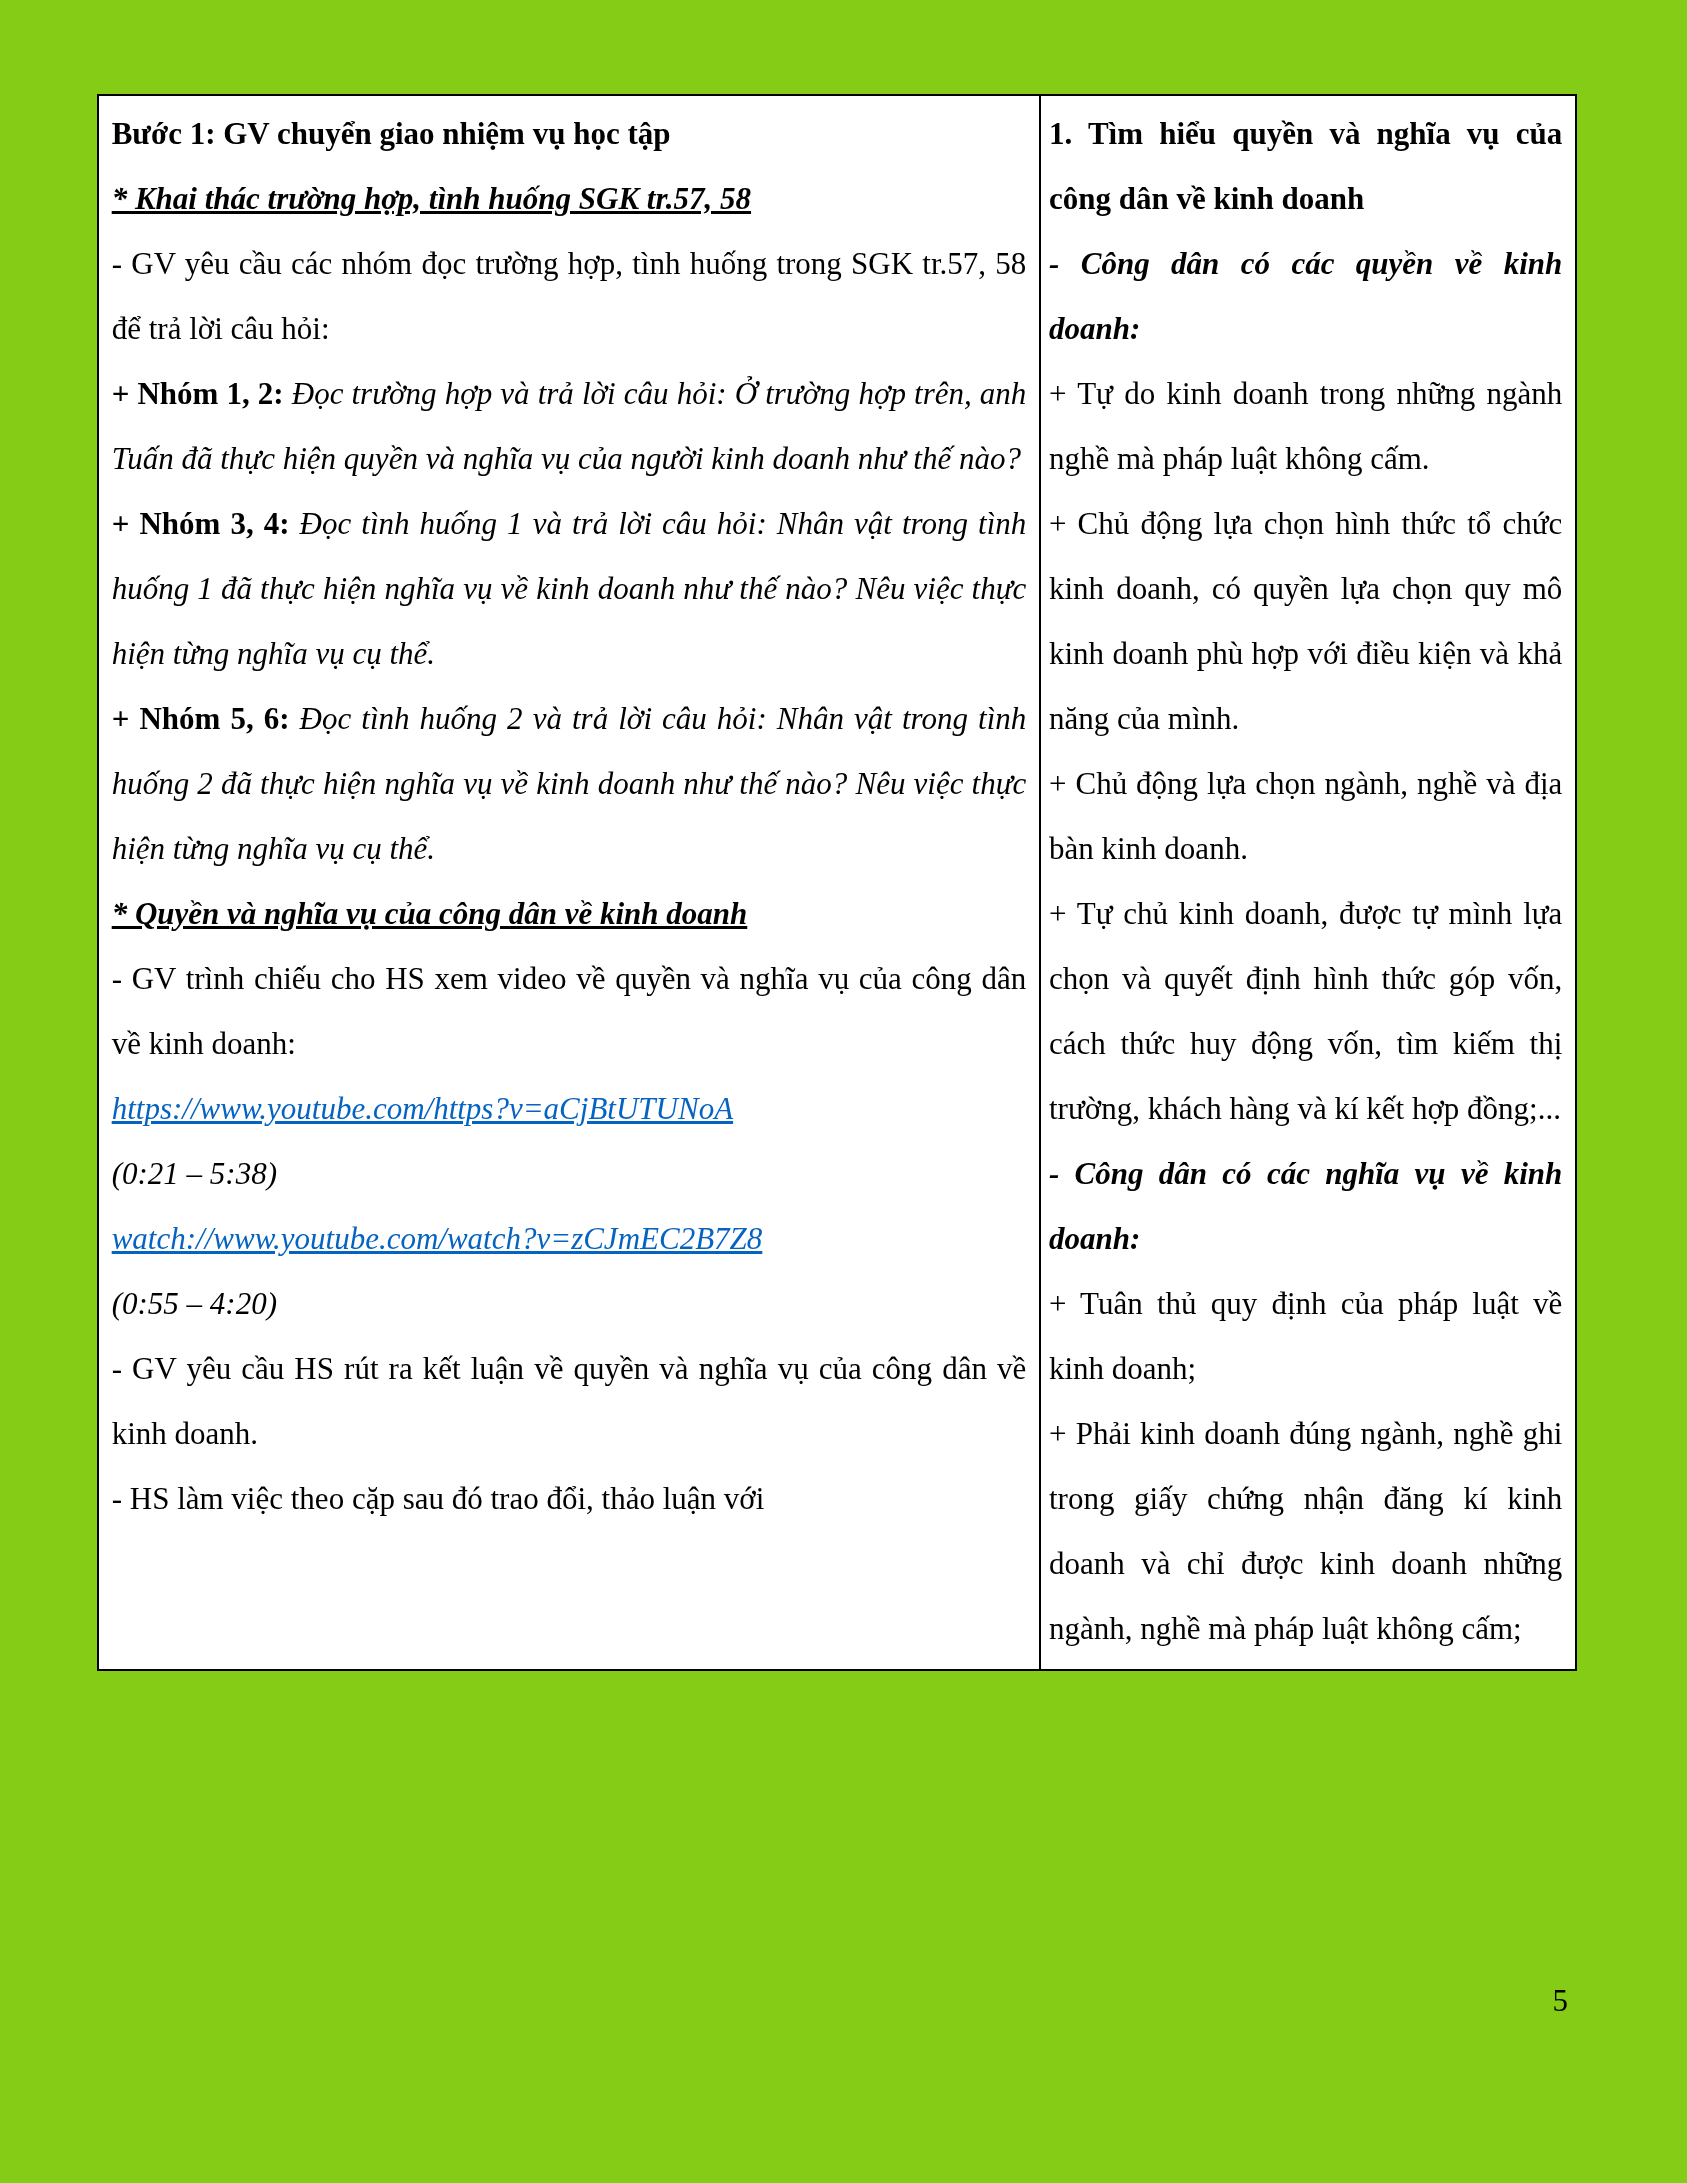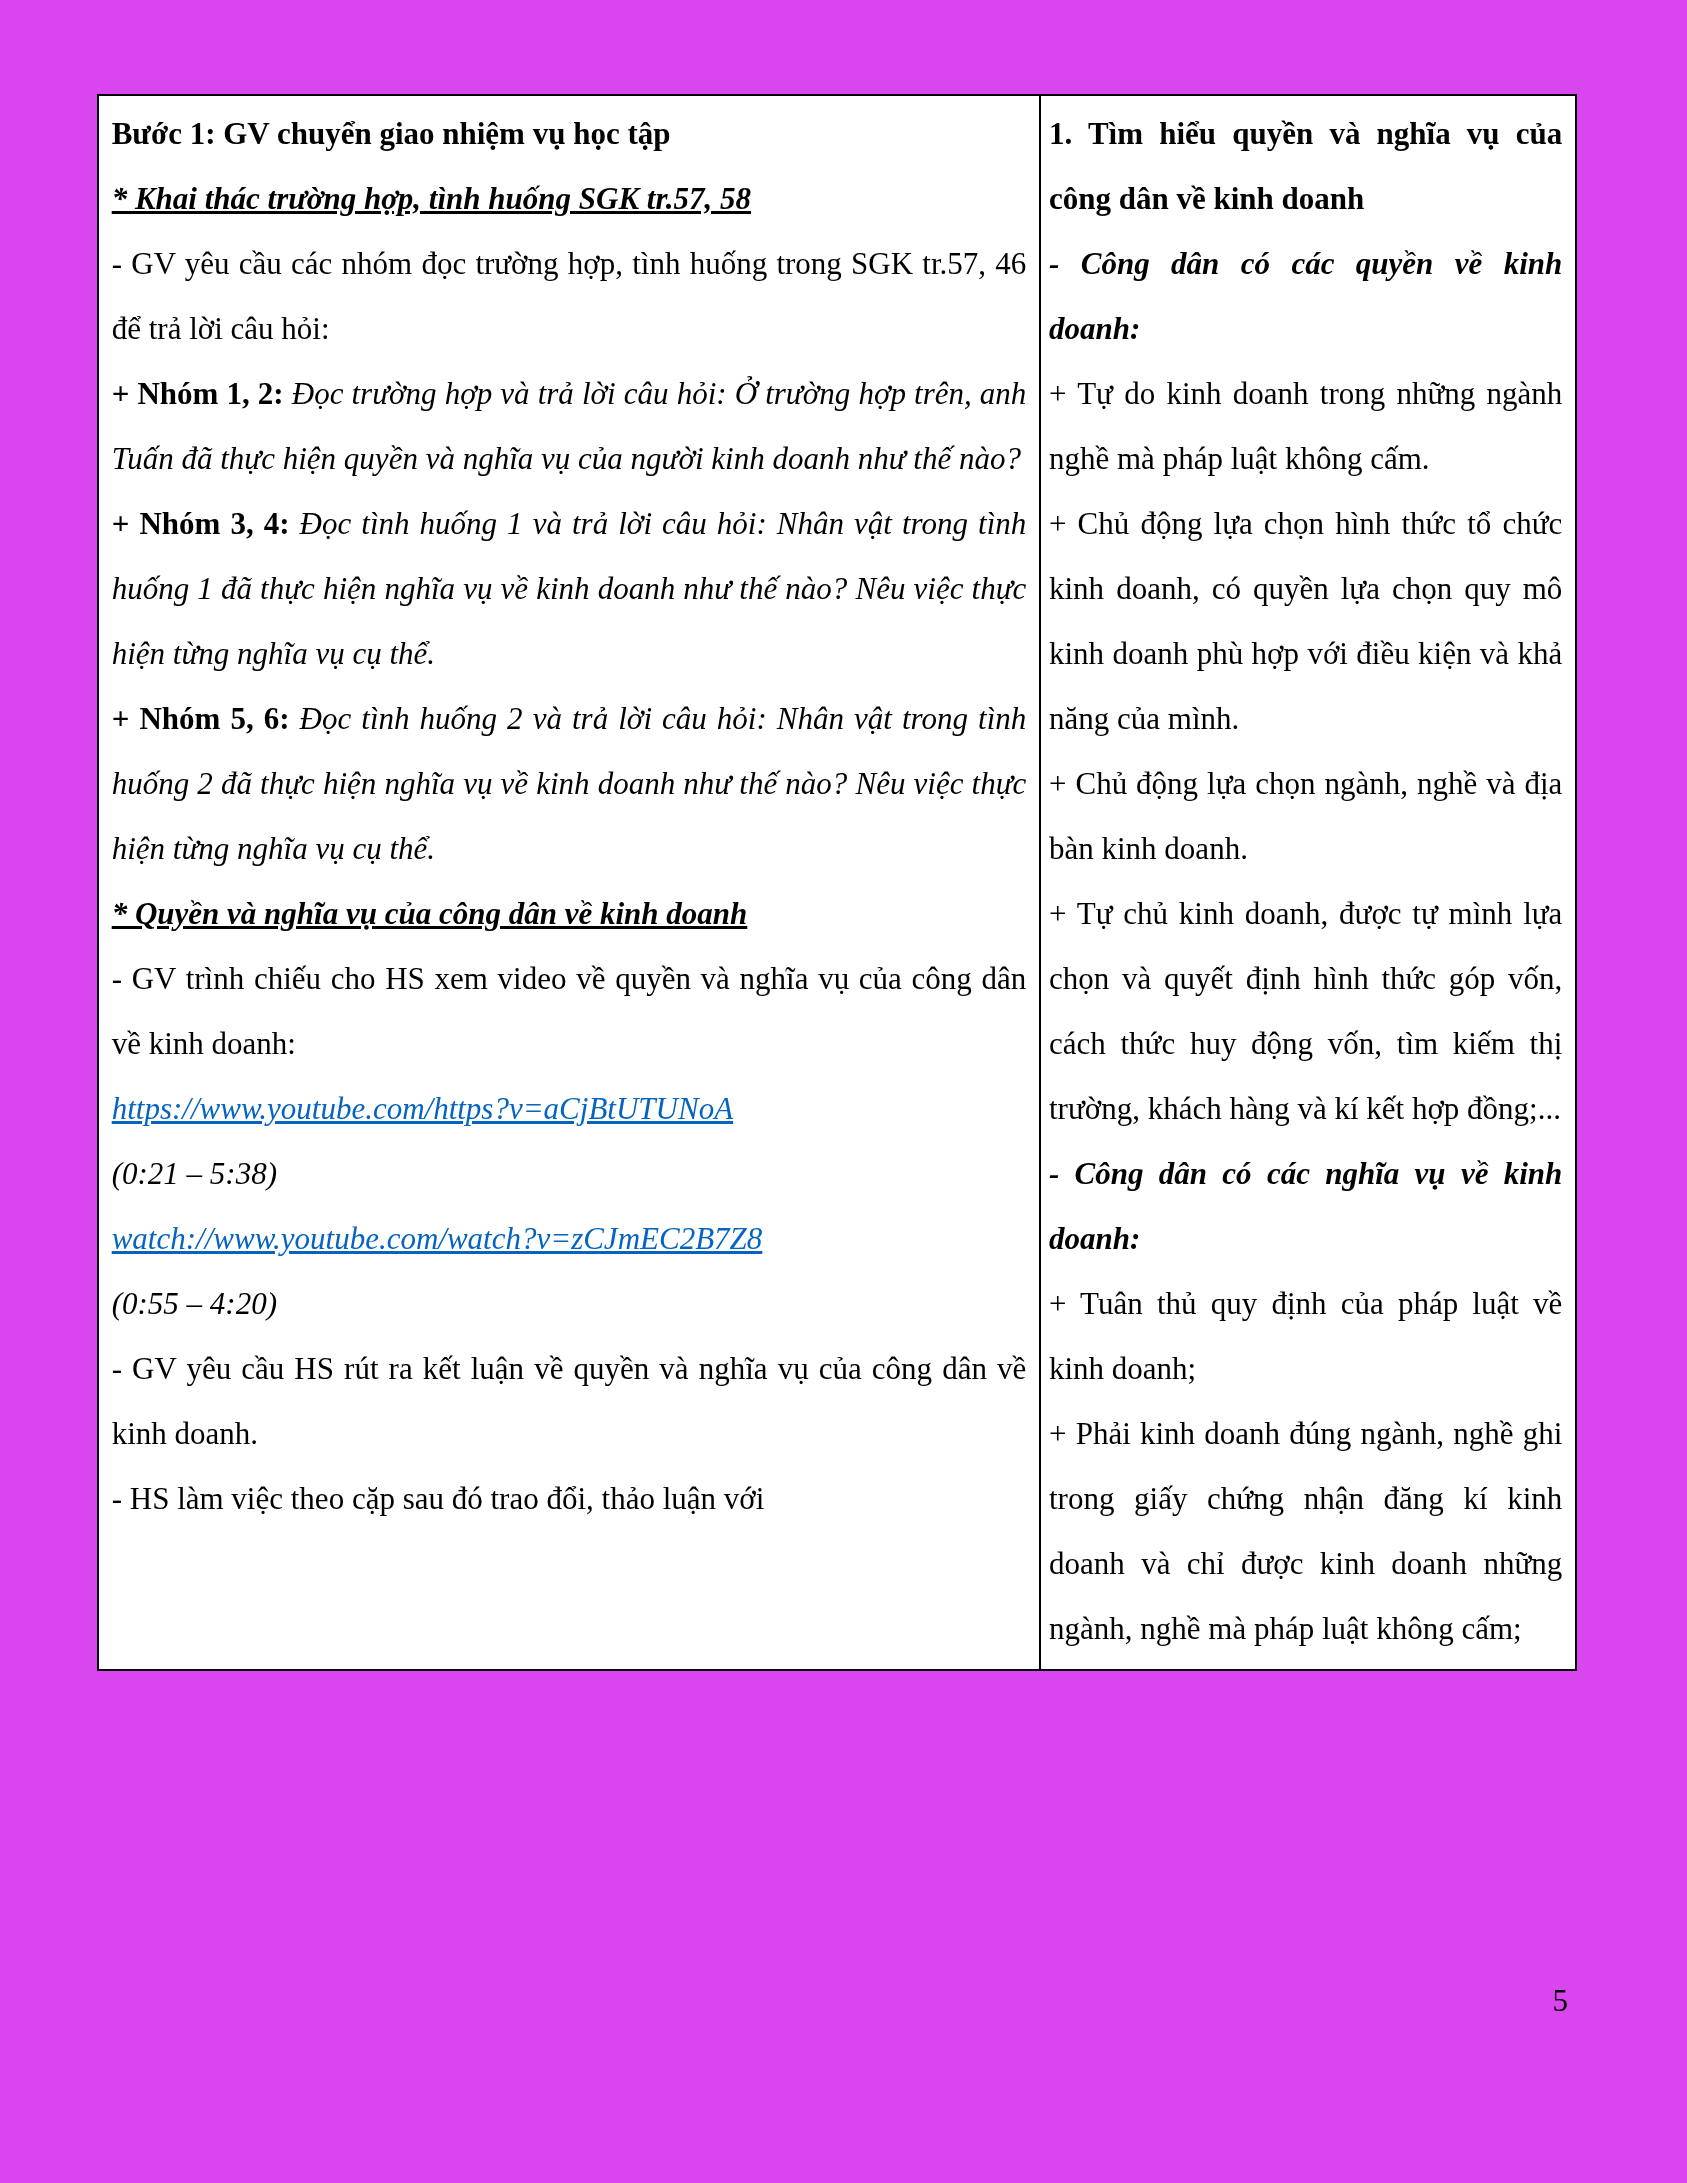--- a/index.html
+++ b/index.html
@@ -4,21 +4,21 @@
 <style>
   html, body {
     margin: 0;
     padding: 0;
     background: #ffffff;
   }
   .page {
     position: relative;
     width: 1687px;
     height: 2183px;
-    background: #d946ef;
+    background: #84cc16;
     font-family: "Liberation Serif", "DejaVu Serif", serif;
     color: #000000;
     overflow: hidden;
   }
   .doc-table {
     position: absolute;
     left: 97px;
     top: 94px;
     width: 1480px;
     display: flex;
@@ -65,21 +65,21 @@
   }
 </style>
 </head>
 <body>
 
 <div class="page">
   <div class="doc-table">
     <div class="cell cell-left" id="left-col">
         <p class="para"><span class="bold">Bước 1: GV chuyển giao nhiệm vụ học tập</span></p>
         <p class="para"><span class="bold italic underline">* Khai thác trường hợp, tình huống SGK tr.57, 58</span></p>
-        <p class="para"><span class="">- GV yêu cầu các nhóm đọc trường hợp, tình huống trong SGK tr.57, 46 để trả lời câu hỏi:</span></p>
+        <p class="para"><span class="">- GV yêu cầu các nhóm đọc trường hợp, tình huống trong SGK tr.57, 58 để trả lời câu hỏi:</span></p>
         <p class="para"><span class="bold">+ Nhóm 1, 2: </span><span class="italic">Đọc trường hợp và trả lời câu hỏi: Ở trường hợp trên, anh Tuấn đã thực hiện quyền và nghĩa vụ của người kinh doanh như thế nào?</span></p>
         <p class="para"><span class="bold">+ Nhóm 3, 4: </span><span class="italic">Đọc tình huống 1 và trả lời câu hỏi: Nhân vật trong tình huống 1 đã thực hiện nghĩa vụ về kinh doanh như thế nào? Nêu việc thực hiện từng nghĩa vụ cụ thể.</span></p>
         <p class="para"><span class="bold">+ Nhóm 5, 6: </span><span class="italic">Đọc tình huống 2 và trả lời câu hỏi: Nhân vật trong tình huống 2 đã thực hiện nghĩa vụ về kinh doanh như thế nào? Nêu việc thực hiện từng nghĩa vụ cụ thể.</span></p>
         <p class="para"><span class="bold italic underline">* Quyền và nghĩa vụ của công dân về kinh doanh</span></p>
         <p class="para"><span class="">- GV trình chiếu cho HS xem video về quyền và nghĩa vụ của công dân về kinh doanh:</span></p>
         <p class="para"><span class="link">https://www.youtube.com/https?v=aCjBtUTUNoA</span></p>
         <p class="para"><span class="italic">(0:21 – 5:38)</span></p>
         <p class="para"><span class="link">watch://www.youtube.com/watch?v=zCJmEC2B7Z8</span></p>
         <p class="para"><span class="italic">(0:55 – 4:20)</span></p>
         <p class="para"><span class="">- GV yêu cầu HS rút ra kết luận về quyền và nghĩa vụ của công dân về kinh doanh.</span></p>

